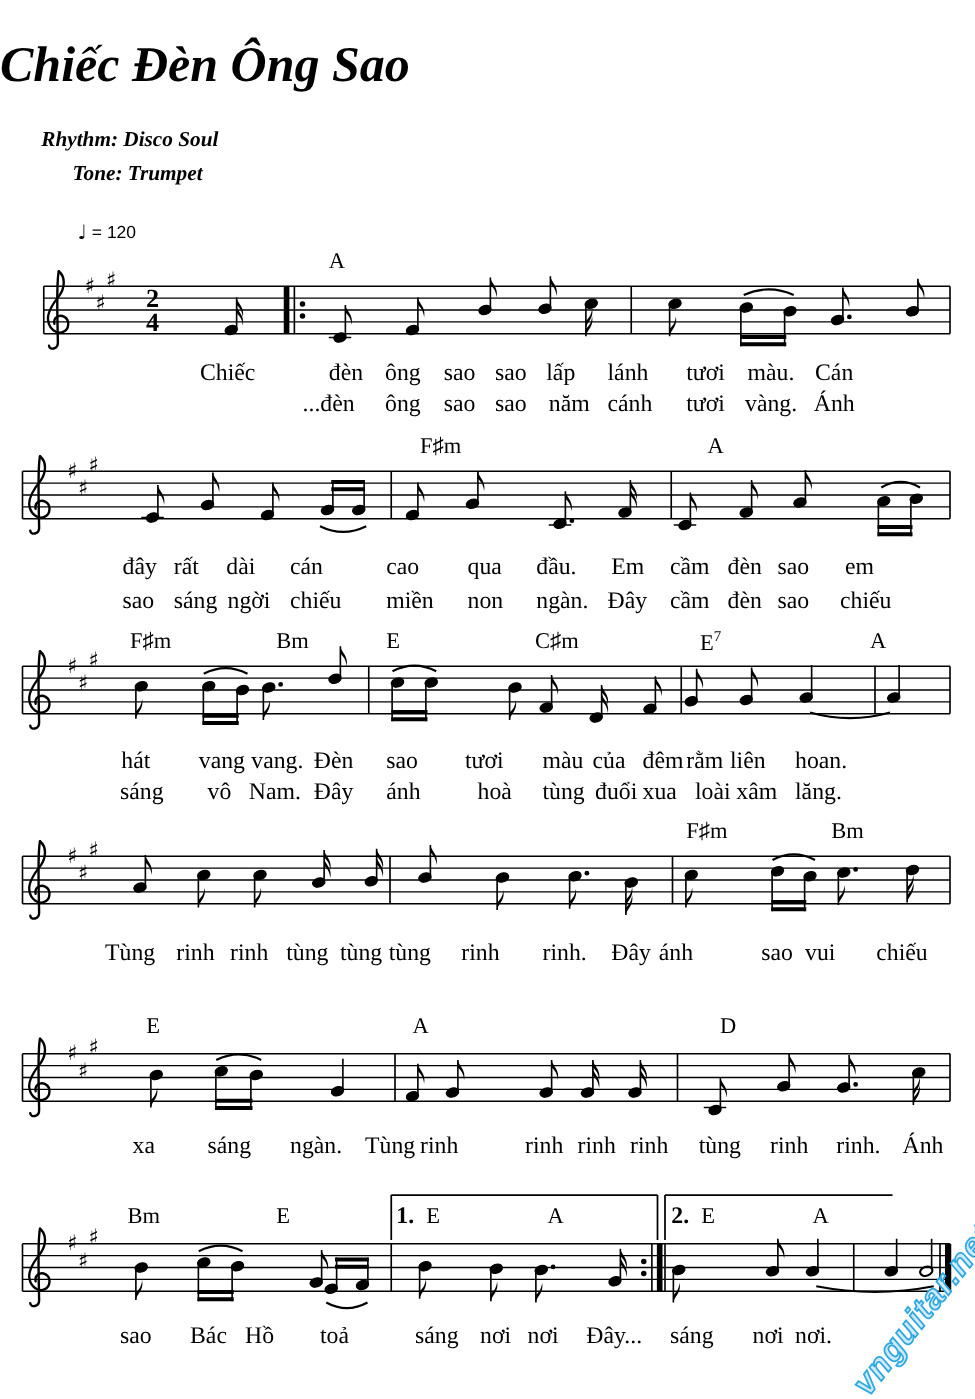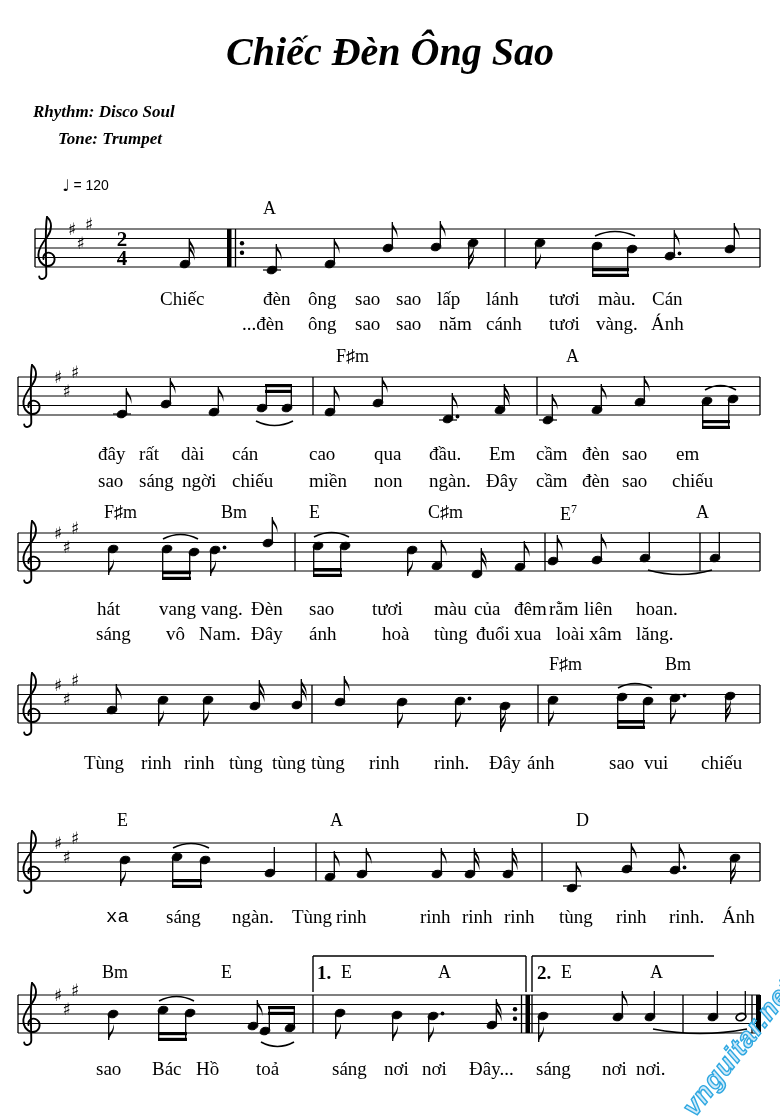--- a/index.html
+++ b/index.html
@@ -1,18 +1,18 @@
 <!DOCTYPE html>
 <html><head>
 <meta charset="utf-8">
 <style>
   html,body{margin:0;padding:0;background:#fff;}
   .page{position:relative;width:780px;height:1119px;background:#fff;overflow:hidden;
         font-family:"Liberation Serif",serif;color:#000;}
-  .title{position:absolute;top:28px;left:0;width:100%;text-align:center;
+  .title{position:absolute;top:28px;left:0;width:100%;
          font-size:40px;font-weight:bold;font-style:italic;}
   .meta-left1{position:absolute;left:33px;top:102px;font-size:17px;font-weight:bold;font-style:italic;}
   .meta-left2{position:absolute;left:58px;top:129px;font-size:17px;font-weight:bold;font-style:italic;}
   .credit{position:absolute;right:33px;top:101px;font-size:19px;font-weight:bold;font-style:italic;}
   .tempo{position:absolute;left:62px;top:176px;font-size:14px;font-family:"Liberation Sans",sans-serif;}
   .tempo .glyph{font-family:"DejaVu Sans",sans-serif;font-size:16px;vertical-align:-1px;}
   #score{position:absolute;left:0;top:0;}
   .chord{position:absolute;font-size:18px;font-family:"Liberation Serif","DejaVu Sans",serif;white-space:nowrap;}
   .chord.bold{font-weight:bold;font-size:19px;}
   .chord sup{font-size:12px;}
@@ -541,21 +541,21 @@
       <div class="lyr" style="left: 369px; top: 752px;">rinh</div>
       <div class="lyr" style="left: 434px; top: 752px;">rinh.</div>
       <div class="lyr" style="left: 489px; top: 752px;">Đây</div>
       <div class="lyr" style="left: 527px; top: 752px;">ánh</div>
       <div class="lyr" style="left: 609px; top: 752px;">sao</div>
       <div class="lyr" style="left: 644px; top: 752px;">vui</div>
       <div class="lyr" style="left: 701px; top: 752px;">chiếu</div>
       <div class="chord" style="left: 117px; top: 810px;">E</div>
       <div class="chord" style="left: 330px; top: 810px;">A</div>
       <div class="chord" style="left: 576px; top: 810px;">D</div>
-      <div class="lyr" style="left: 106px; top: 906px; font-family: Liberation Mono, monospace;">xa</div>
+      <div class="lyr" style="left: 106px; top: 906px;">xa</div>
       <div class="lyr" style="left: 166px; top: 906px;">sáng</div>
       <div class="lyr" style="left: 232px; top: 906px;">ngàn.</div>
       <div class="lyr" style="left: 292px; top: 906px;">Tùng</div>
       <div class="lyr" style="left: 336px; top: 906px;">rinh</div>
       <div class="lyr" style="left: 420px; top: 906px;">rinh</div>
       <div class="lyr" style="left: 462px; top: 906px;">rinh</div>
       <div class="lyr" style="left: 504px; top: 906px;">rinh</div>
       <div class="lyr" style="left: 559px; top: 906px;">tùng</div>
       <div class="lyr" style="left: 616px; top: 906px;">rinh</div>
       <div class="lyr" style="left: 669px; top: 906px;">rinh.</div>

